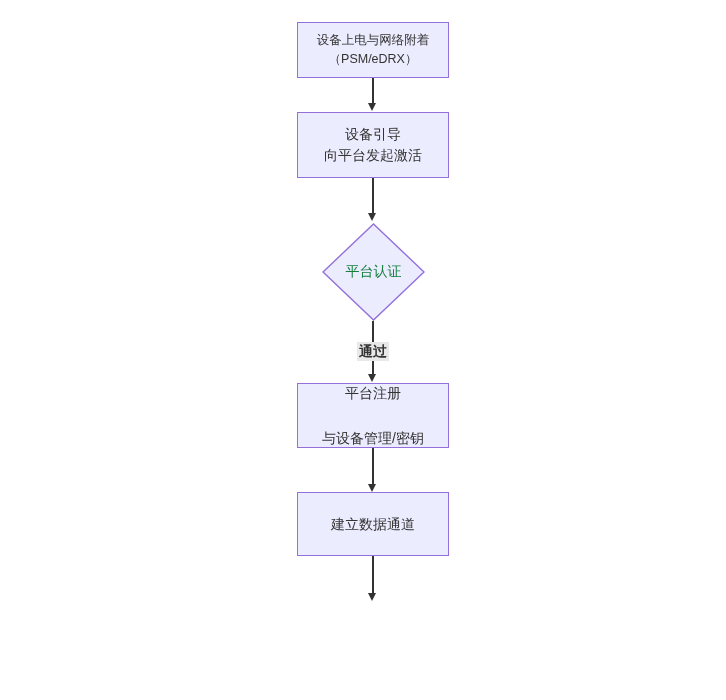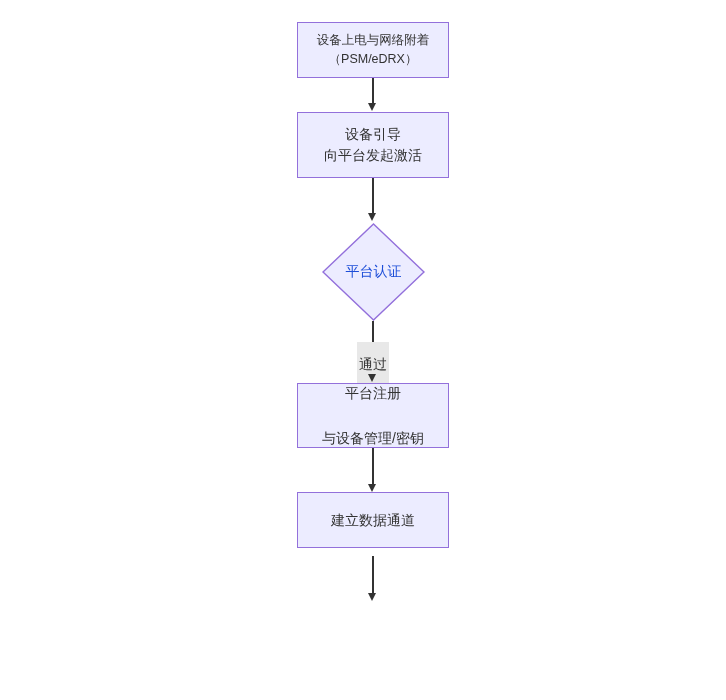--- a/index.html
+++ b/index.html
@@ -39,21 +39,21 @@
     width: 103px;
     height: 98px;
   }
   .diamond-wrap svg { display: block; }
   .diamond-label {
     position: absolute;
     inset: 0;
     display: flex;
     align-items: center;
     justify-content: center;
-    color: #1d4ed8;
+    color: #15803d;
     font-size: 14px;
   }
   .edge-line {
     position: absolute;
     left: 372.4px;
     width: 1.4px;
     background: #333333;
   }
   .arrow-head {
     position: absolute;
@@ -66,22 +66,23 @@
   }
   .edge-label {
     position: absolute;
     left: 373px;
     top: 342px;
     transform: translateX(-50%);
     background: #e8e8e8;
     color: #333333;
     font-size: 14px;
     line-height: 1.35;
-    padding: 13px 2px;
+    padding: 0 2px;
     white-space: nowrap;
+    font-weight: bold;
   }
 </style>
 </head>
 <body>
 
 <div class="canvas">
 
   <div class="node-rect small-text" style="top:22px; height:56px;">
     <div>设备上电与网络附着</div>
     <div>（PSM/eDRX）</div>
@@ -110,21 +111,21 @@
   <div class="arrow-head" style="top:374px;"></div>
 
   <div class="node-rect" style="top:383px; height:65px;gap:24px;">
     <div>平台注册</div>
     <div>与设备管理/密钥</div>
   </div>
 
   <div class="edge-line" style="top:448px; height:37px;"></div>
   <div class="arrow-head" style="top:484px;"></div>
 
-  <div class="node-rect" style="top:492px; height:56px;">
+  <div class="node-rect" style="top:492px; height:64px;">
     <div>建立数据通道</div>
   </div>
 
   <div class="edge-line" style="top:556px; height:38px;"></div>
   <div class="arrow-head" style="top:593px;"></div>
 
 
 </div>
 
 </body></html>

